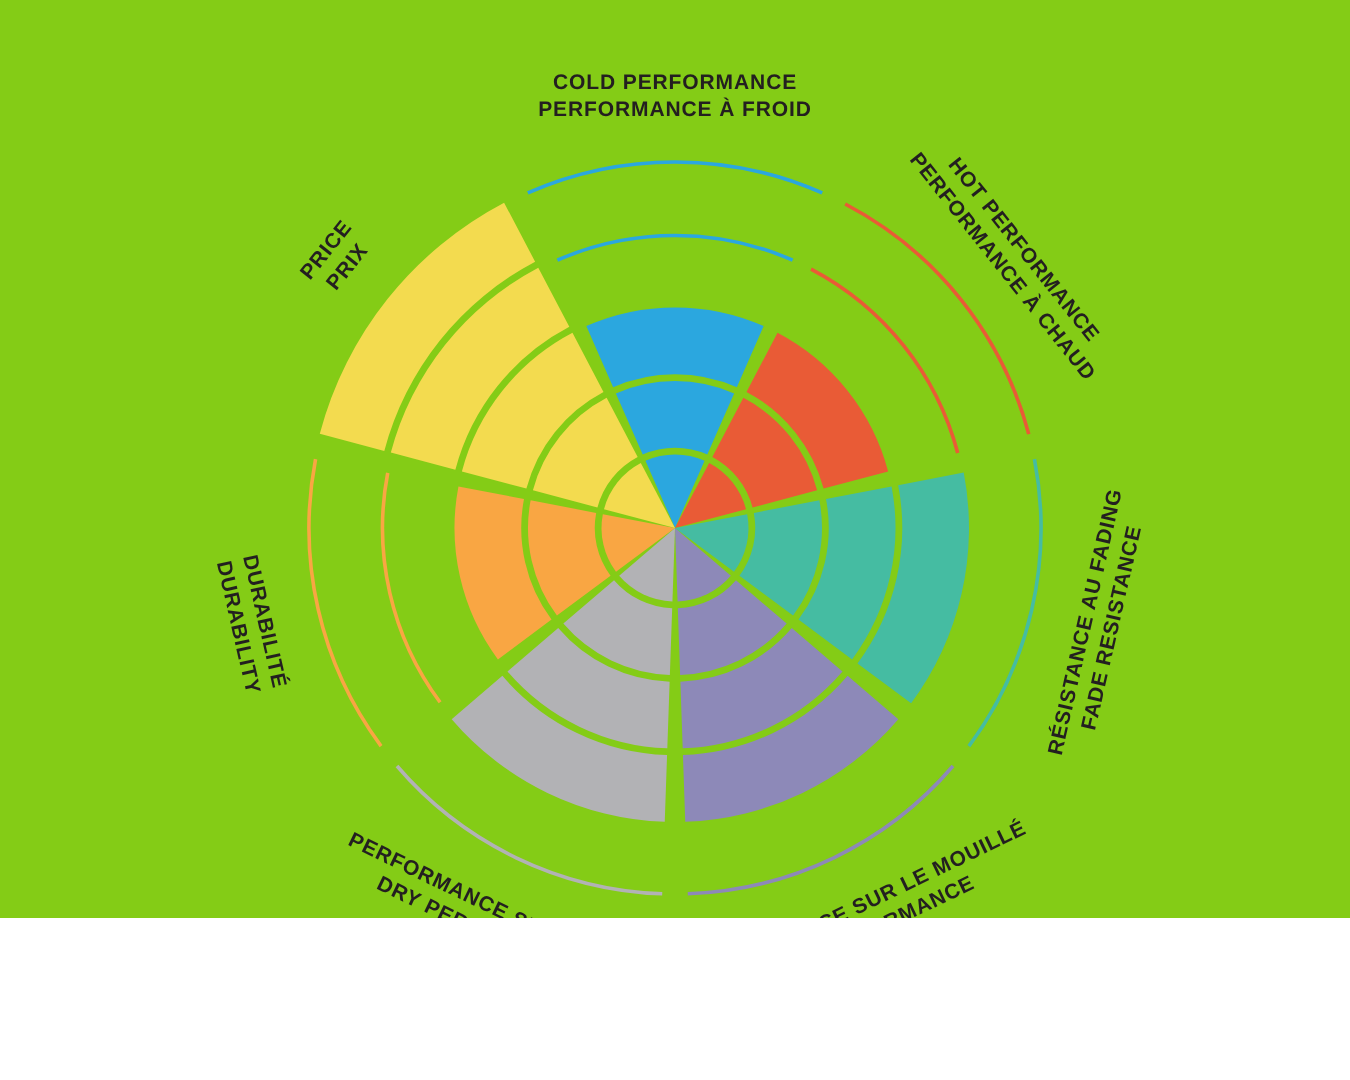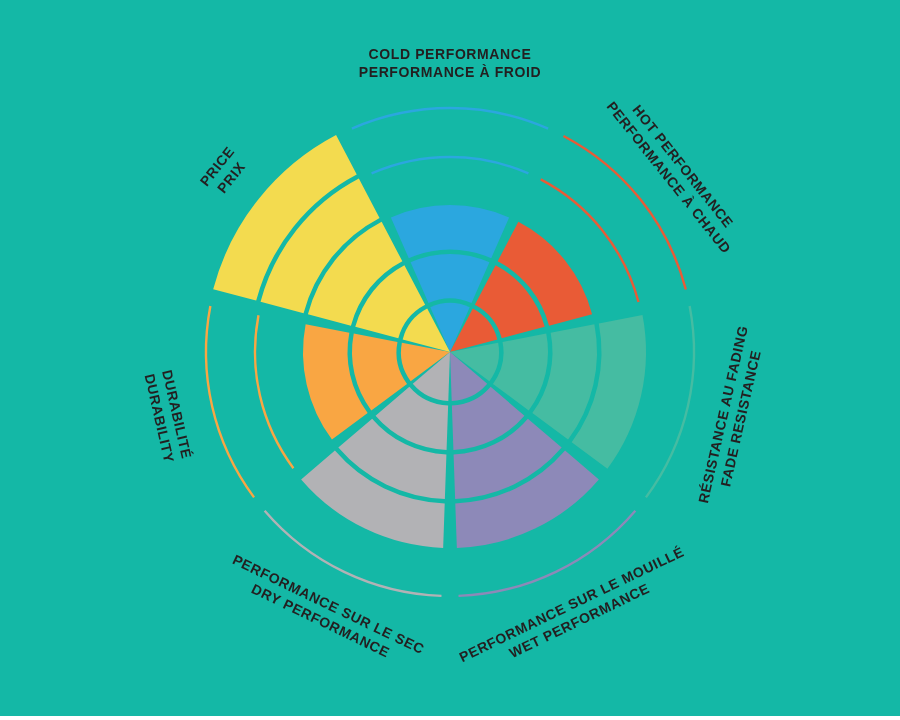--- a/index.html
+++ b/index.html
@@ -4,22 +4,22 @@
 <style>
   html, body {
     margin: 0;
     padding: 0;
     background: #ffffff;
     font-family: "Liberation Sans", sans-serif;
   }
   .page {
     position: relative;
     width: 900px;
-    height: 716px;
-    background: #14b8a6;
+    height: 612px;
+    background: #84cc16;
     overflow: hidden;
   }
   svg { display: block; }
   .sector-label {
     font-family: "Liberation Sans", "DejaVu Sans", sans-serif;
     font-weight: bold;
     font-size: 14px;
     letter-spacing: 0.6px;
   }
 </style>

